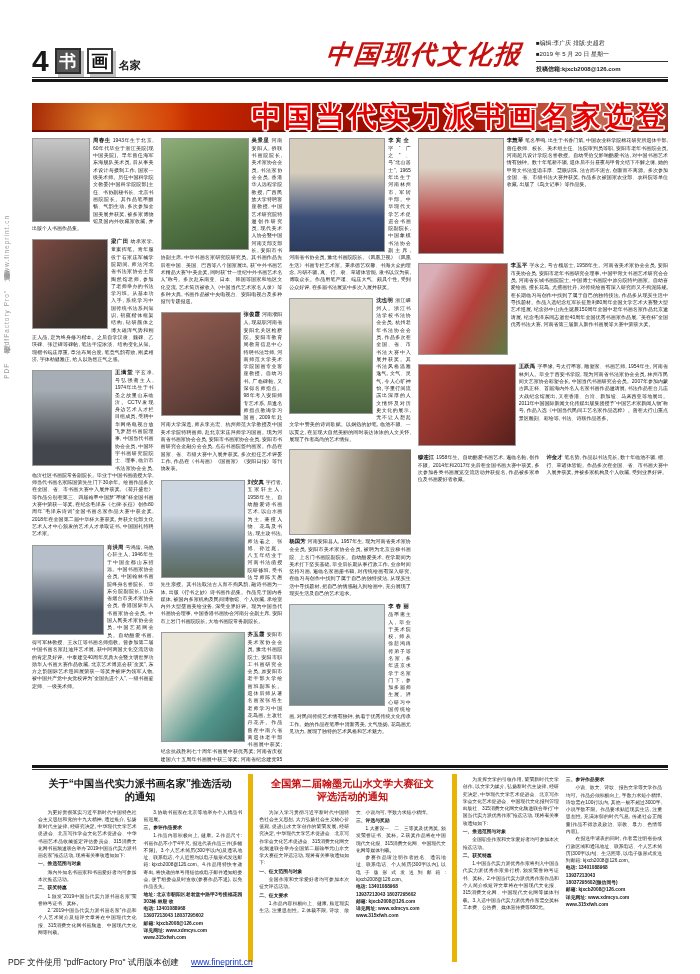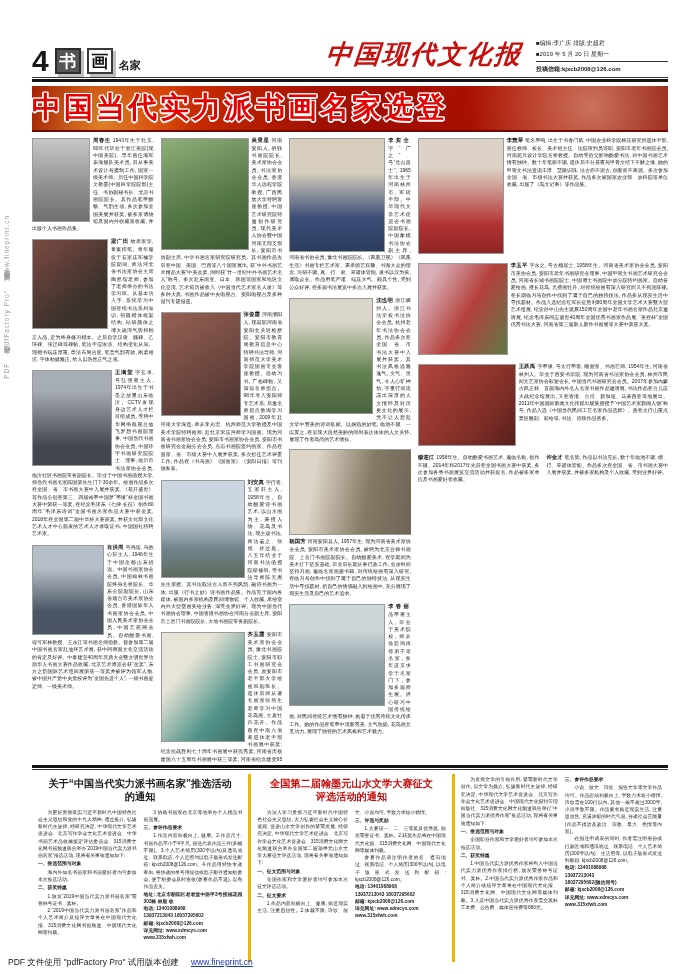--- a/index.html
+++ b/index.html
@@ -20,21 +20,21 @@
   .sq2 { background:#fff; color:#111; border:2px solid #3a3a3a; }
   .seclabel { font-size:11px; font-weight:bold; padding-bottom:1px;margin-top:42px; }
   .hdr-right { display:flex; align-items:flex-end; gap:14px; }
   .masthead { font-family:"Liberation Serif", serif; font-style:italic; font-weight:bold;
               font-size:26px; color:#c51010; letter-spacing:2px; transform:skewX(-5deg); padding-bottom:2px; }
   .meta { width:132px; font-size:6px; line-height:1.7; color:#222; }
   .meta .l3 { font-weight:bold; border-top:1.5px solid #333; margin-top:2px; padding-top:2px; }
   .rule-thin { height:1px; background:#333; margin-top:3px; }
   .rule-thick { height:3px; background:#151515; margin-top:1px; }
   
-  .banner { height:46px; margin-top:4px; display:flex; align-items:center; justify-content:flex-start;
+  .banner { height:29px; margin-top:21px; display:flex; align-items:center; justify-content:flex-end;
     background:
       radial-gradient(circle at 11% 85%, rgba(255,205,70,.55), transparent 16%),
       radial-gradient(circle at 88% 45%, rgba(255,235,205,.45), transparent 22%),
       radial-gradient(circle at 50% 130%, rgba(110,0,0,.55), transparent 60%),
       linear-gradient(90deg, #9a1400, #d23300 22%, #c81600 55%, #a21000 85%, #8c0c00);
     border-bottom:2px solid #6e0a00; }
   .banner h1 { font-size:29px; font-weight:900; color:#e60000; letter-spacing:3px; white-space:nowrap;
     text-shadow:-1.3px -1.3px 0 #fff, 1.3px -1.3px 0 #fff, -1.3px 1.3px 0 #fff, 1.3px 1.3px 0 #fff,
                 0 -1.5px 0 #fff, 0 1.5px 0 #fff, -1.5px 0 0 #fff, 1.5px 0 0 #fff; }
   
@@ -63,21 +63,21 @@
   .ph13 { width:96px; height:102px; background:linear-gradient(#cdd6d8 25%,#93a4a8 60%,#77898d); }
   .ph14 { width:90px; height:92px; background:linear-gradient(120deg,#d9aeb6 15%,#b4403c 55%,#5f7a45); }
   .ph15 { width:98px; height:82px; background:linear-gradient(130deg,#b2453c,#7c2c26 70%,#55201c); }
   .duo { display:grid; grid-template-columns:1fr 1fr; gap:7px; }
   
   .sep { margin-top:2px; }
   .sep .a { height:2.5px; background:#151515; }
   .sep .b { height:1px; background:#333; margin-top:1.5px; }
   .notices { display:grid; grid-template-columns:1.02fr 0.96fr 1.02fr; height:188px; overflow:hidden; margin-top:4px; }
   .notice { padding:2px 6px 0 6px; overflow:hidden; }
-  .notice + .notice { border-left:3px solid #eab308; }
+  .notice + .notice { border-left:5px solid #eab308; }
   .ntitle { font-size:10.2px; font-weight:900; text-align:center; line-height:1.25; margin:2px 8px 5px; }
   .ntitle.red { color:#c40f0f; }
   .ncols { columns:2; column-gap:7px; font-size:4.8px; line-height:1.52; text-align:justify; }
   .np { text-indent:2em; }
   .nh { font-weight:bold; margin:1px 0; }
   .nc { font-weight:bold; }
   
   .wm { position:absolute; left:3px; top:215px; writing-mode:vertical-rl; transform:rotate(180deg);
         font-size:6.5px; color:#9a9a9a; letter-spacing:1px; }
   .footer { position:absolute; left:8px; bottom:5px; font-size:8.5px; }

